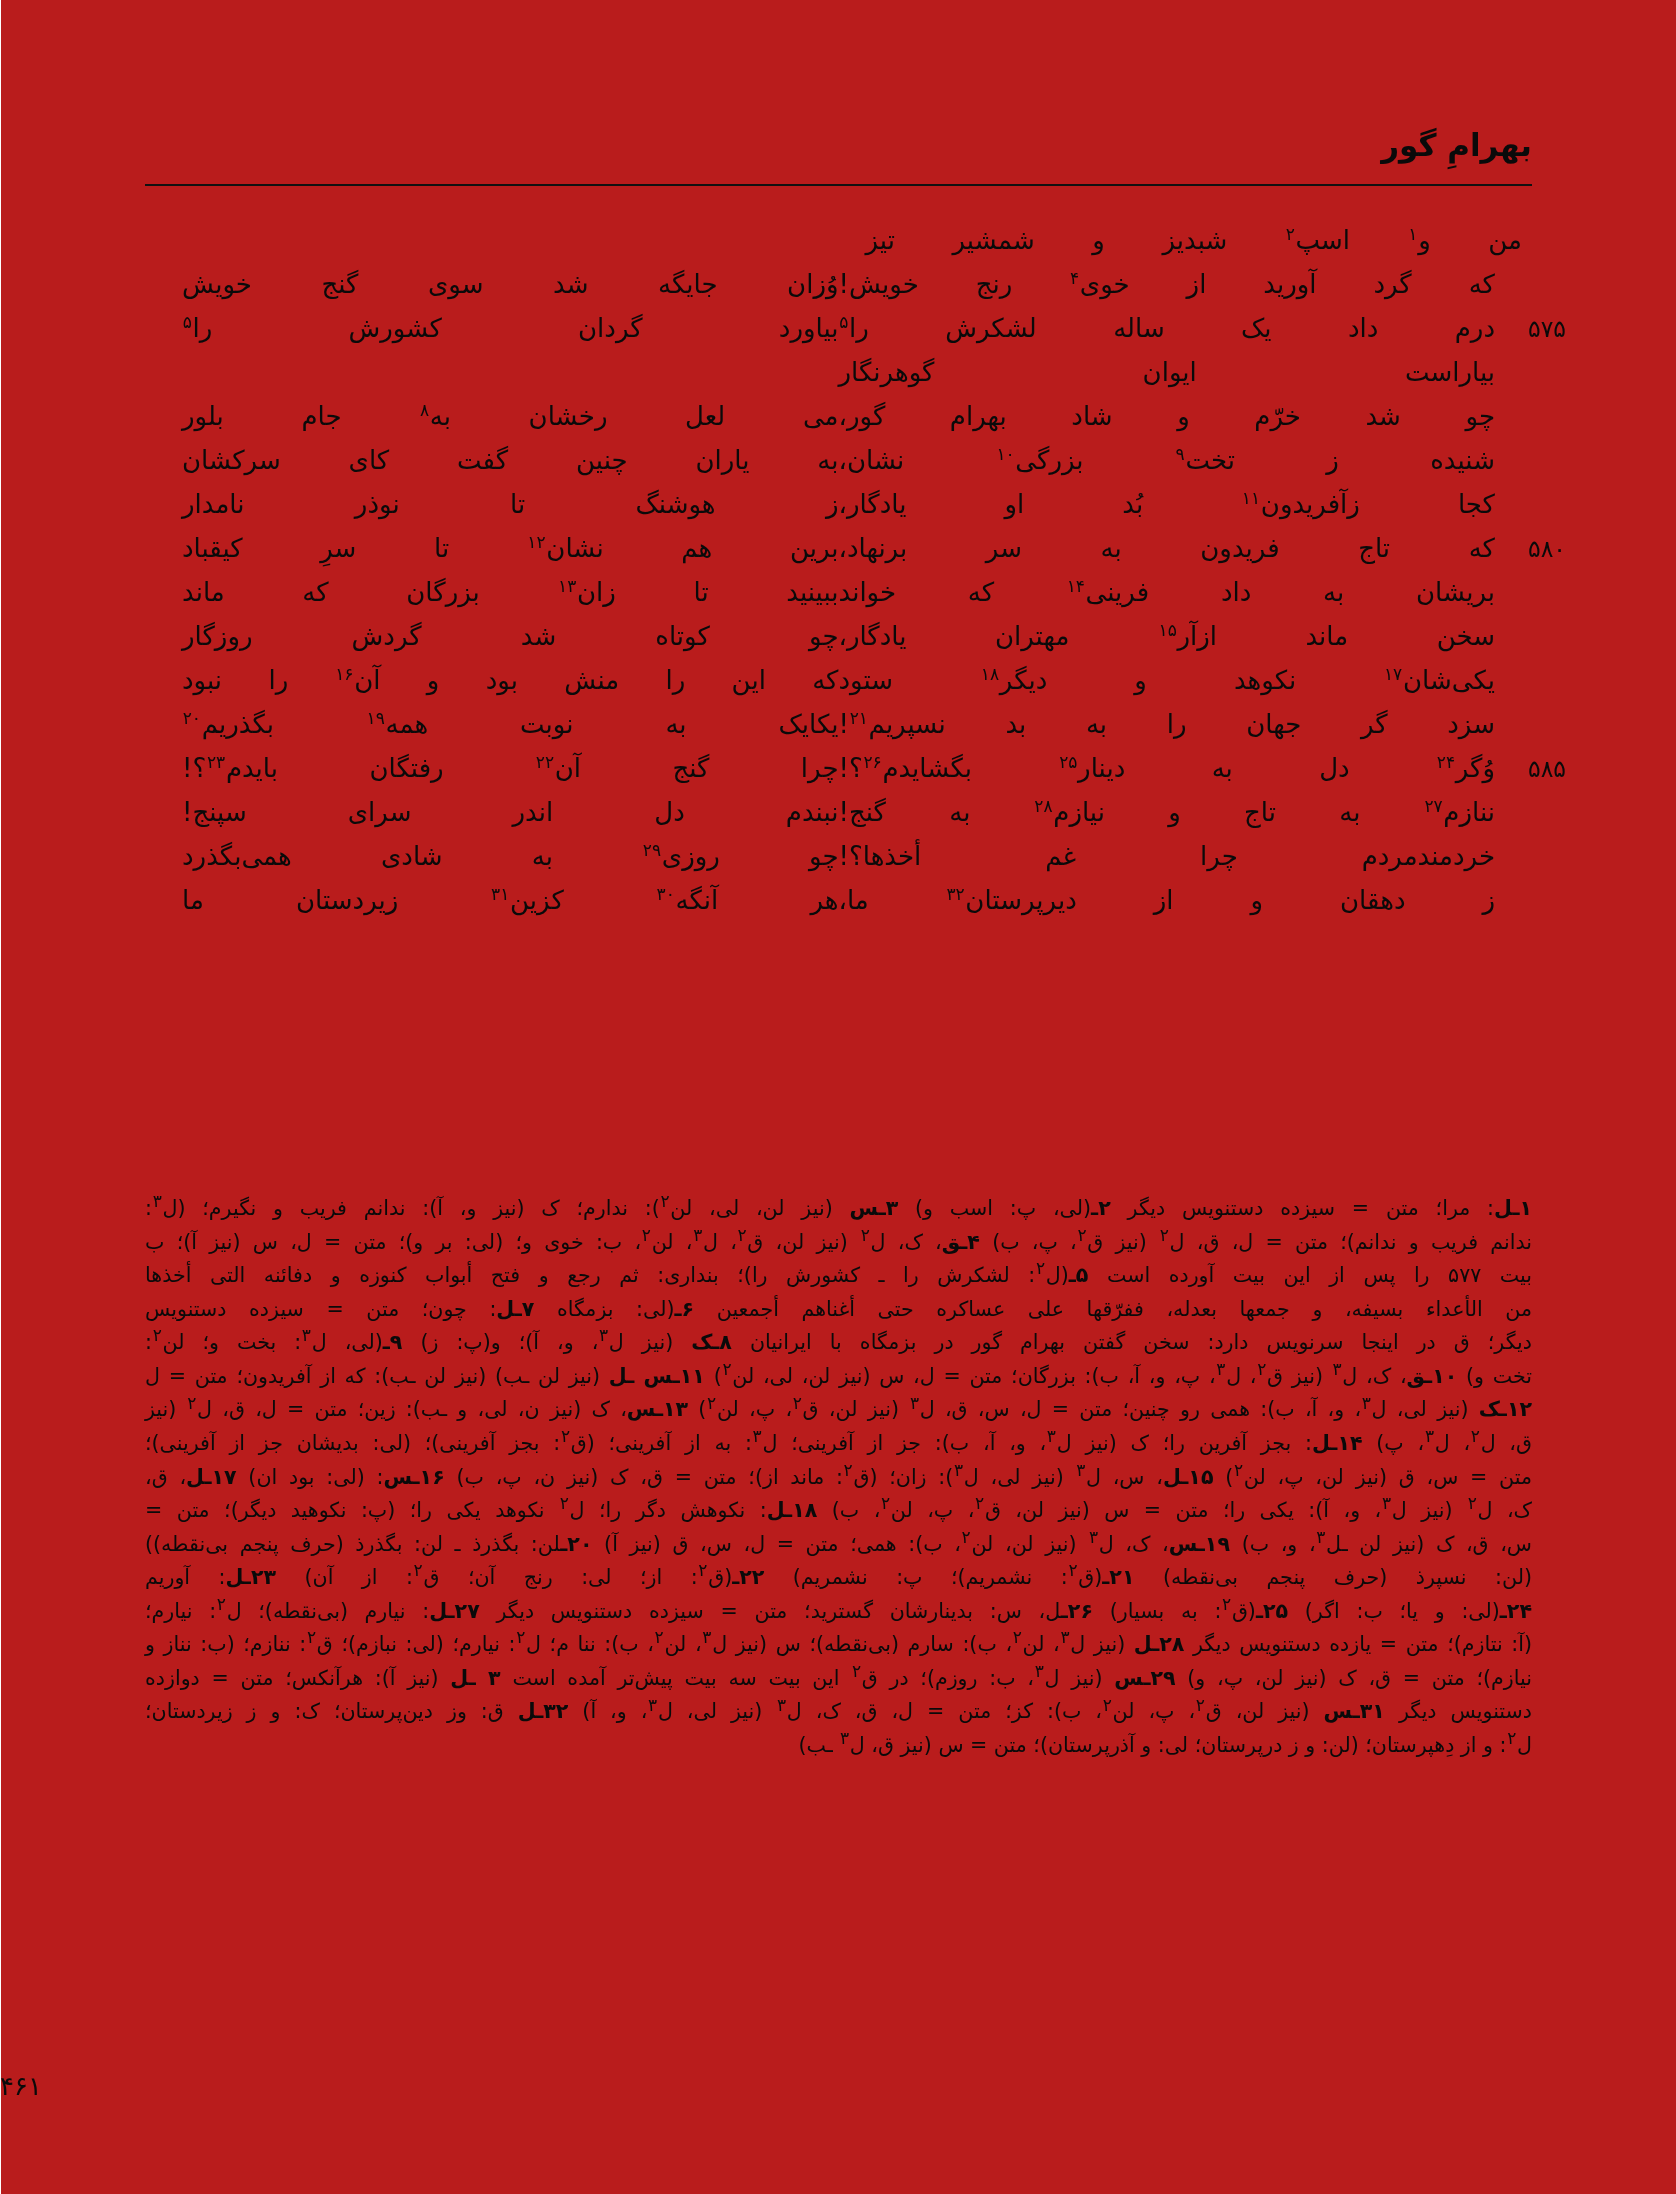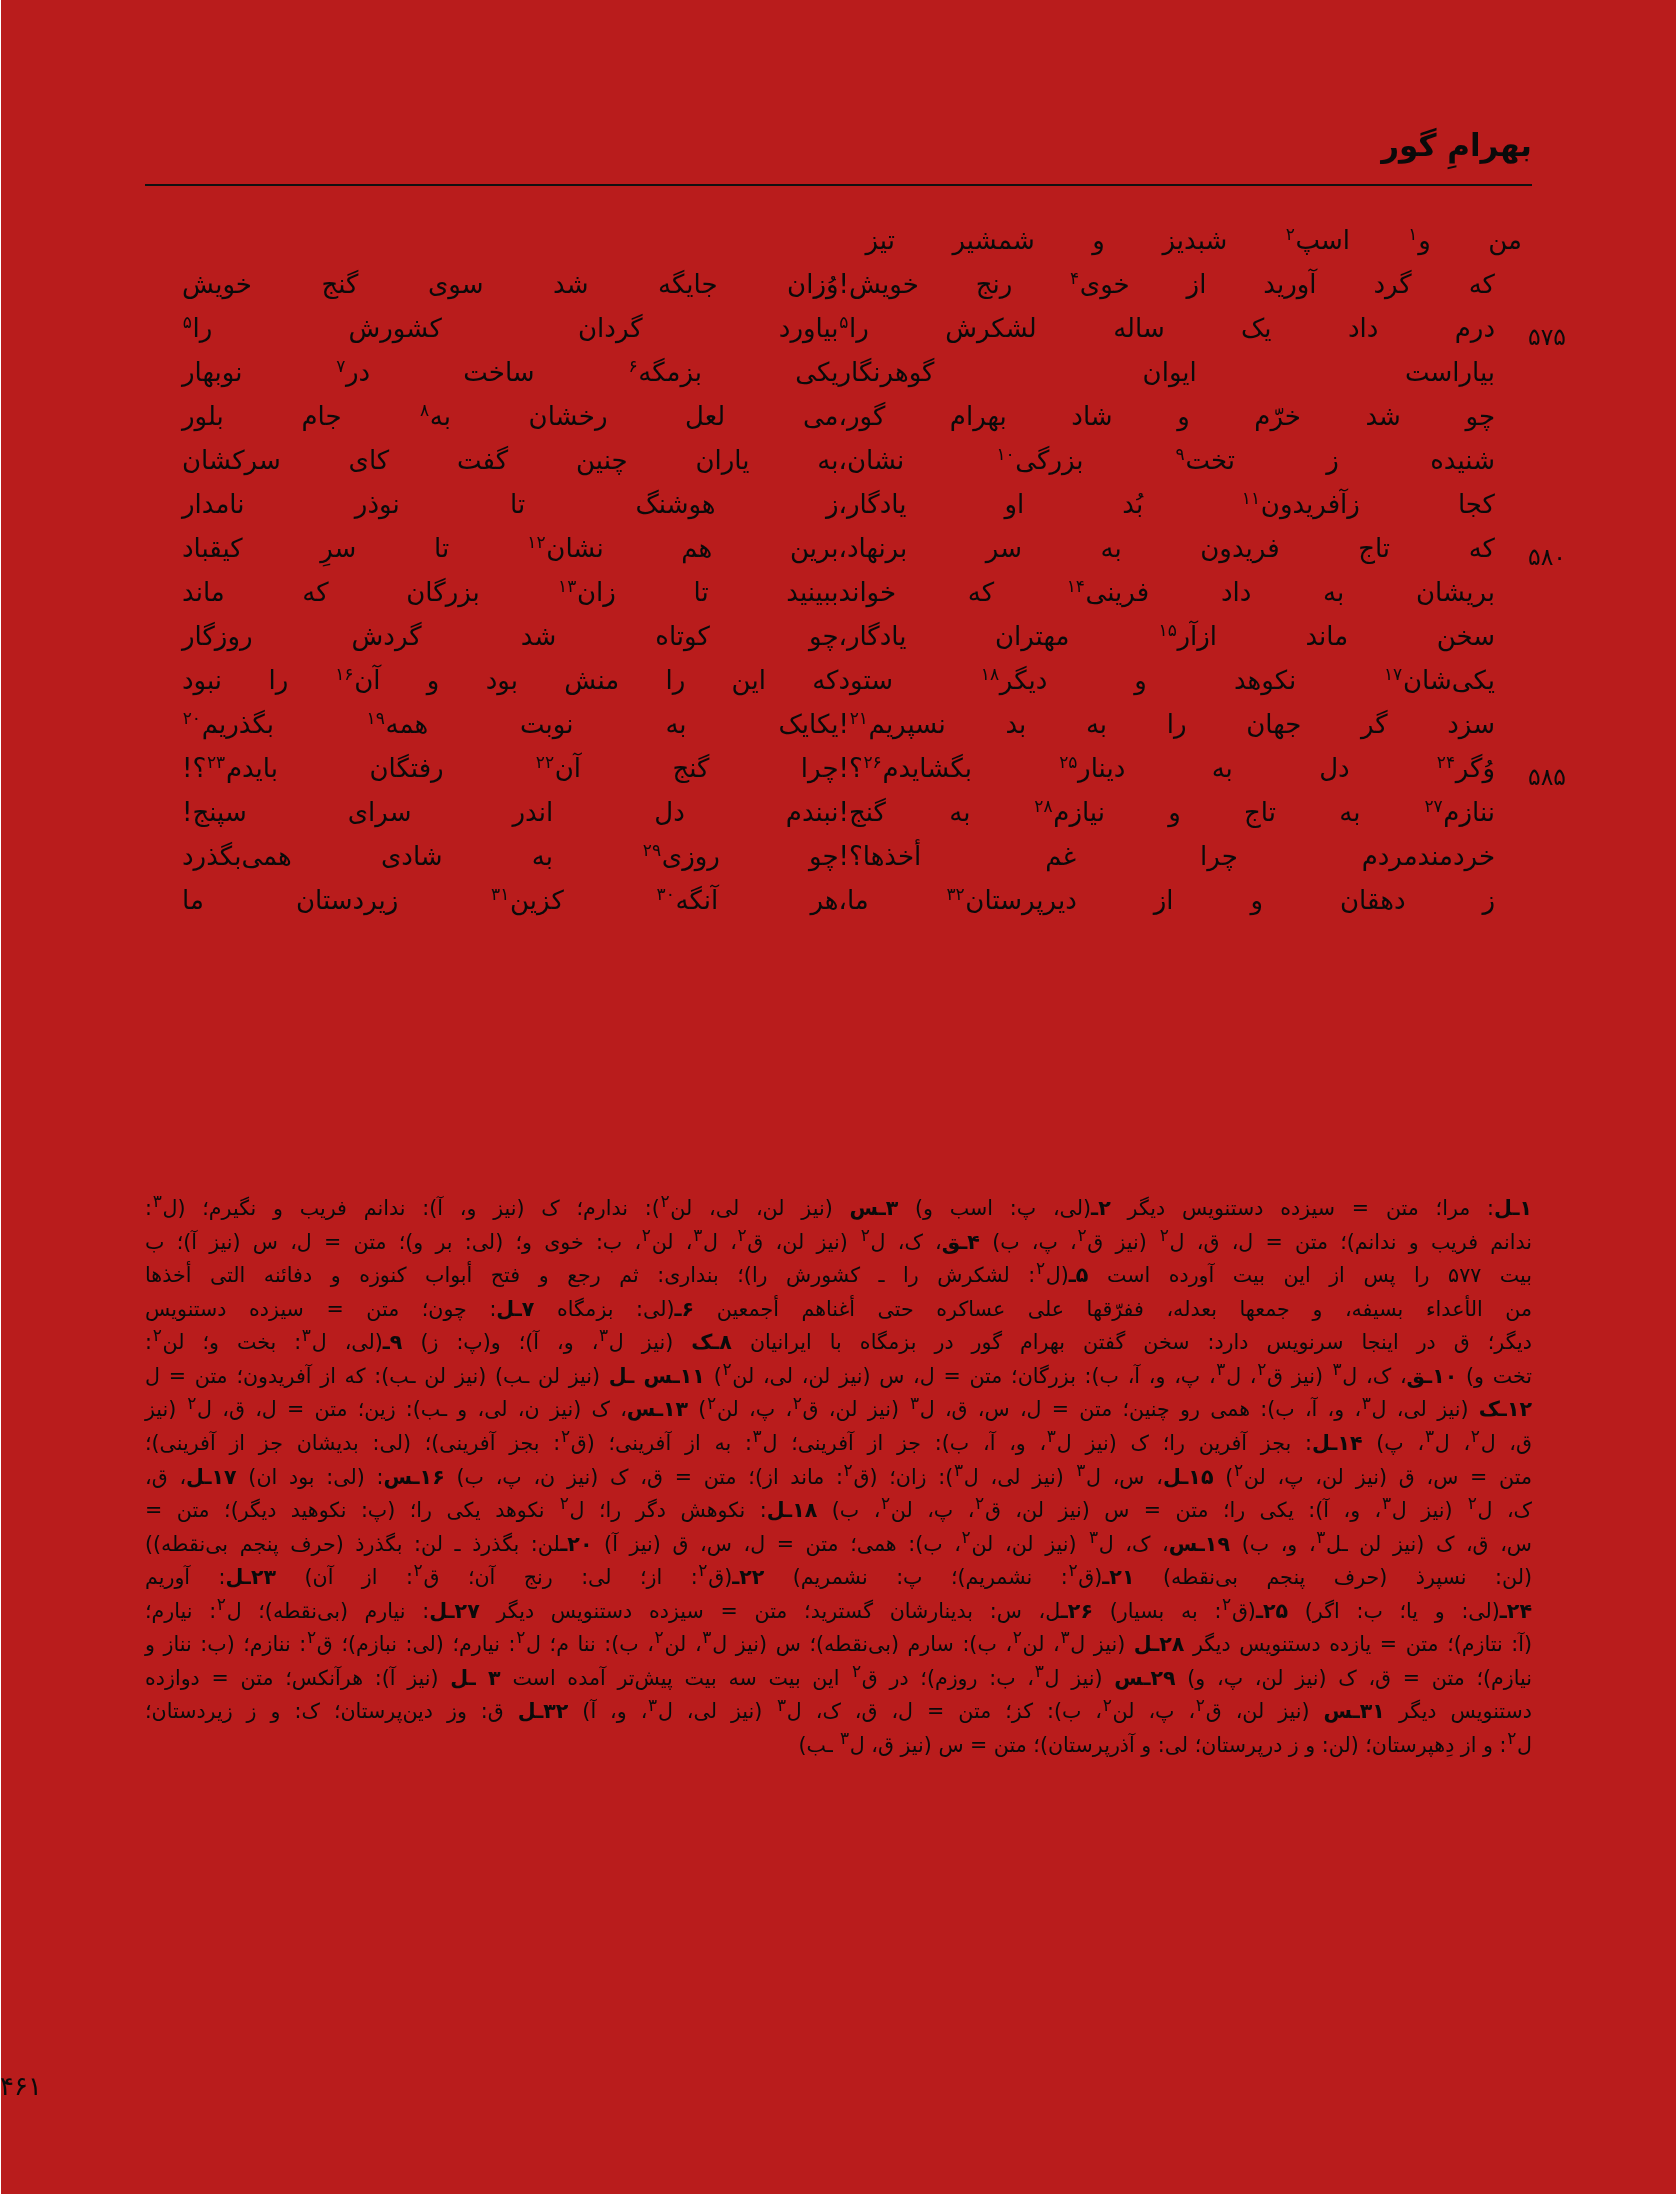--- a/index.html
+++ b/index.html
@@ -60,21 +60,21 @@
   .couplet {
     display: flex;
     flex-direction: row;
     align-items: flex-start;
     height: 44px;
     position: relative;
   }
   .vnum {
     position: absolute;
     right: -74px;
-    top: 12px;
+    top: 4px;
     width: 68px;
     text-align: left;
     font-size: 23.6px;
     letter-spacing: 0.7px;
     direction: rtl;
   }
   .hemistich {
     font-size: 26px;
     line-height: 1.25;
     white-space: nowrap;
@@ -161,21 +161,20 @@
         <div class="hemistich h-left">که گرد آورید از خوی<sup class="fn">۴</sup> رنج خویش!</div>
         <div class="hemistich h-right">وُزان جایگه شد سوی گنج خویش</div>
       </div>
       <div class="couplet">
         <span class="vnum">۵۷۵</span>
         <div class="hemistich h-left">درم داد یک ساله لشکرش را<sup class="fn">۵</sup></div>
         <div class="hemistich h-right">بیاورد گردان کشورش را<sup class="fn">۵</sup></div>
       </div>
       <div class="couplet">
         <div class="hemistich h-left">بیاراست ایوان گوهرنگار</div>
-        <div class="hemistich h-right">یکی بزمگه<sup class="fn">۶</sup> ساخت در<sup class="fn">۷</sup> نوبهار</div>
       </div>
       <div class="couplet">
         <div class="hemistich h-left">چو شد خرّم و شاد بهرام گور،</div>
         <div class="hemistich h-right">می لعل رخشان به<sup class="fn">۸</sup> جام بلور</div>
       </div>
       <div class="couplet">
         <div class="hemistich h-left">شنیده ز تخت<sup class="fn">۹</sup> بزرگی<sup class="fn">۱۰</sup> نشان،</div>
         <div class="hemistich h-right">به یاران چنین گفت کای سرکشان</div>
       </div>
       <div class="couplet">

